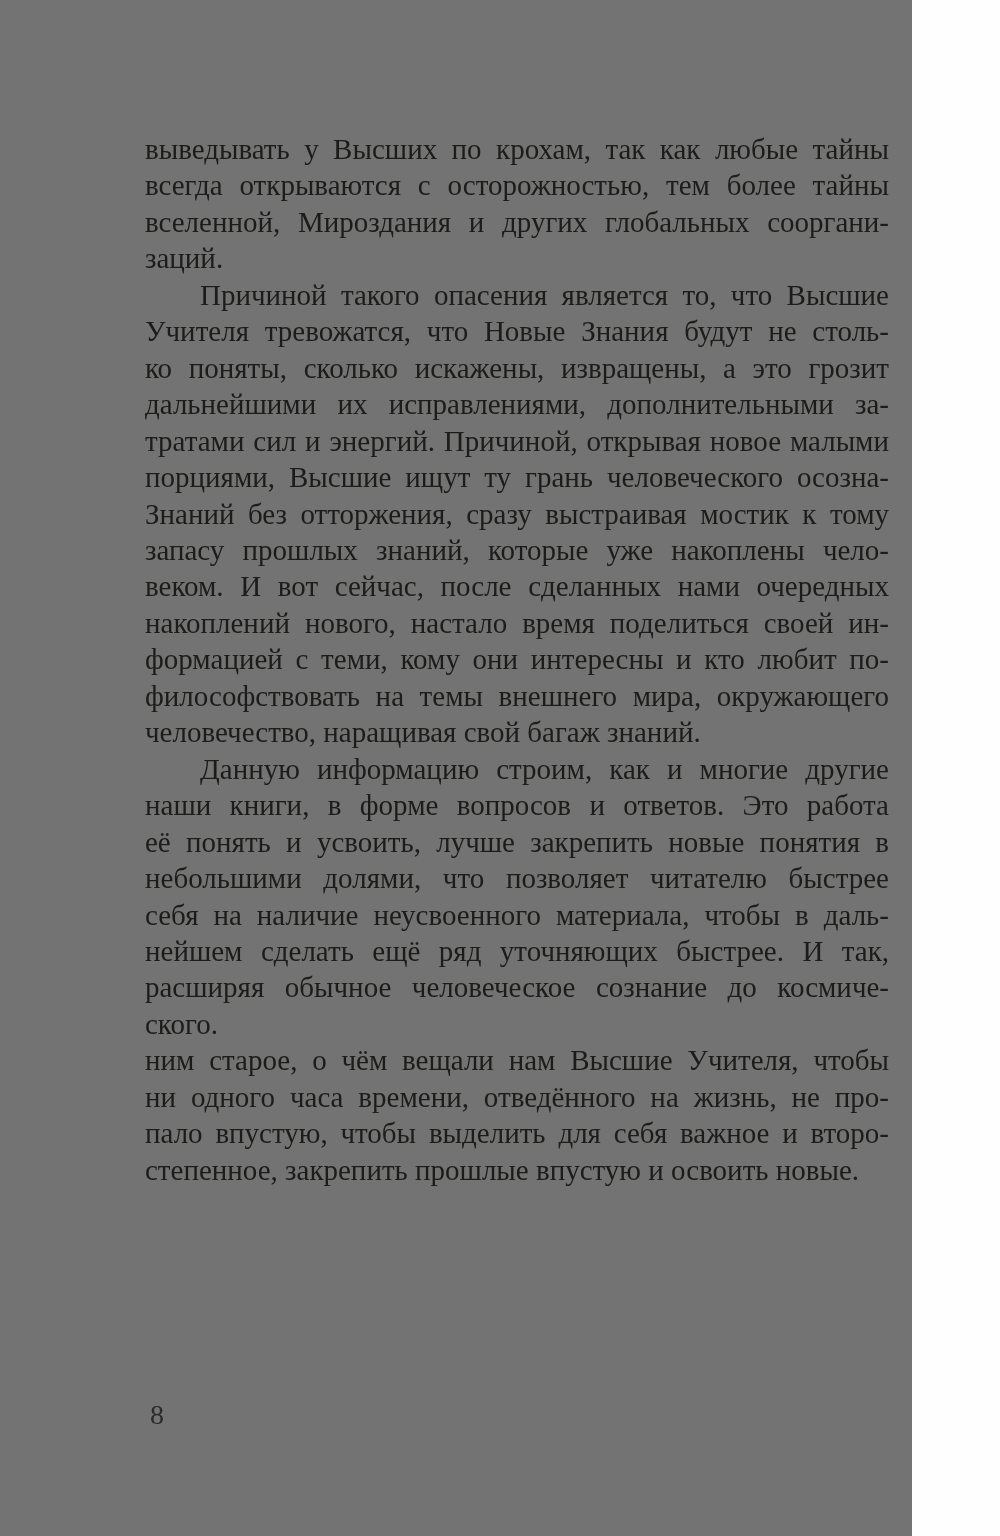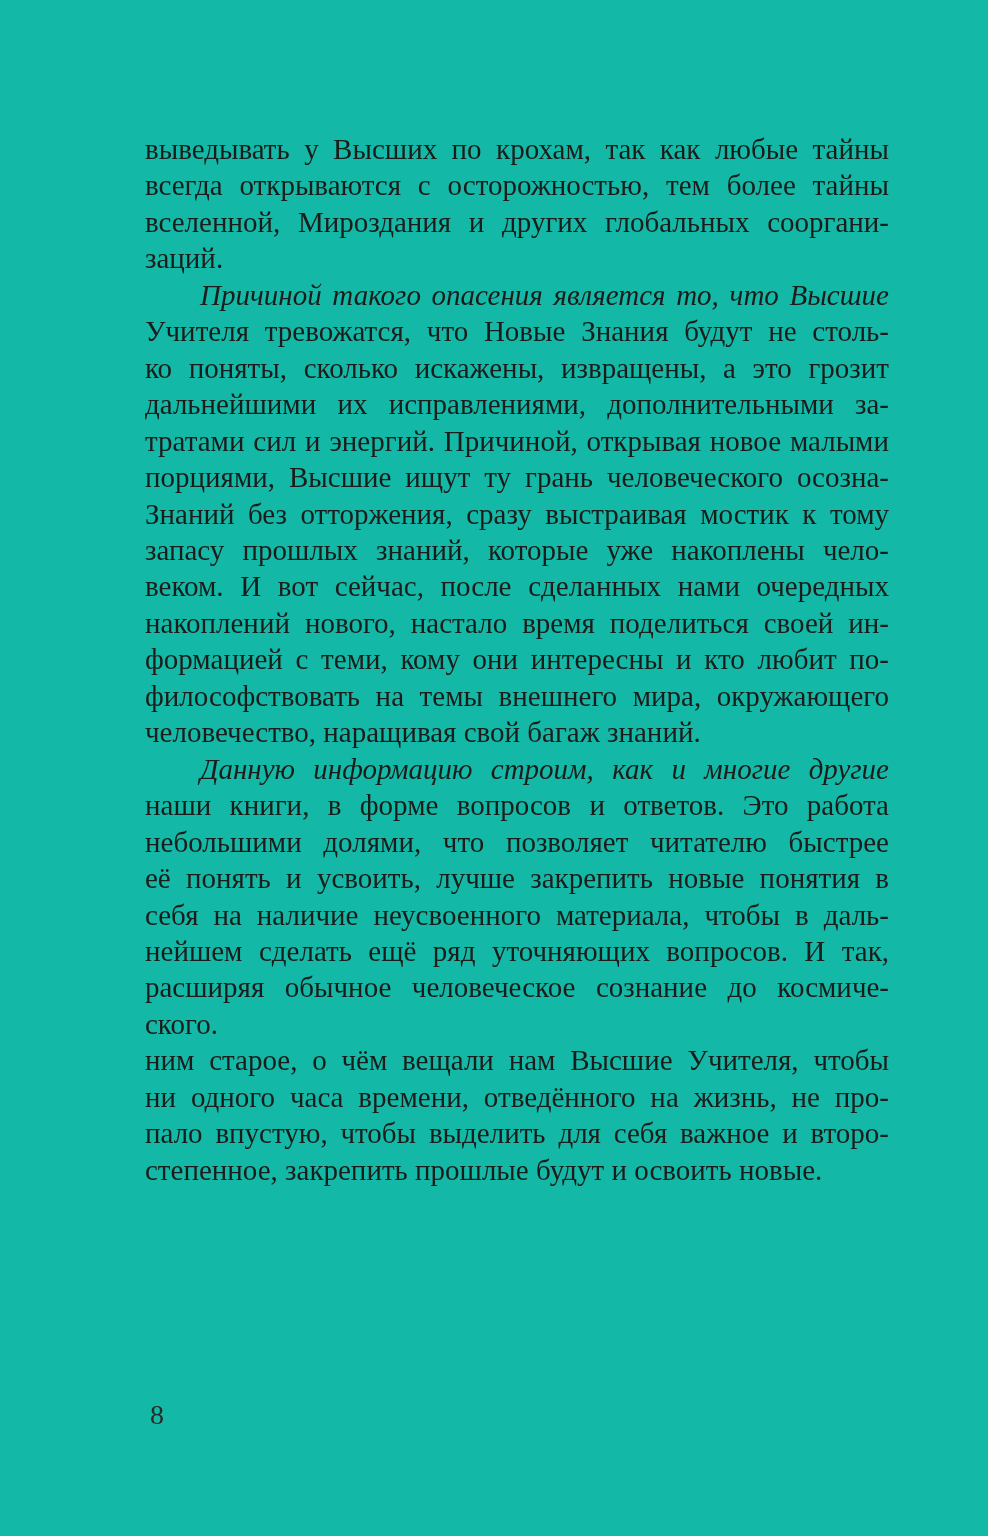--- a/index.html
+++ b/index.html
@@ -10,44 +10,43 @@
     width: 1000px;
     height: 1536px;
     position: relative;
     background: #fefefe;
     font-family: "Liberation Serif", "DejaVu Serif", serif;
     overflow: hidden;
   }
   .page {
     position: absolute;
     left: 0; top: 0;
-    width: 988px;
+    width: 912px;
     height: 1536px;
-    background: #14b8a6;
+    background: #737373;
   }
   .text-block {
     position: absolute;
     left: 145px;
     top: 131px;
     width: 744px;
     color: #1c1c1a;
     font-size: 29px;
     line-height: 36.45px;
   }
   .para { margin: 0; }
   .line {
     text-align: justify;
     white-space: normal;
   }
   .line.just {
     text-align-last: justify;
   }
   .line.indent {
     text-indent: 55px;
-    font-style: italic;
   }
   .page-number {
     position: absolute;
     left: 150px;
     top: 1399px;
     color: #2a2a28;
     font-size: 28px;
     line-height: 32px;
   }
 </style>
@@ -73,28 +72,28 @@
         <div class="line just">запасу прошлых знаний, которые уже накоплены чело-</div>
         <div class="line just">веком. И вот сейчас, после сделанных нами очередных</div>
         <div class="line just">накоплений нового, настало время поделиться своей ин-</div>
         <div class="line just">формацией с теми, кому они интересны и кто любит по-</div>
         <div class="line just">философствовать на темы внешнего мира, окружающего</div>
         <div class="line">человечество, наращивая свой багаж знаний.</div>
       </div>
       <div class="para">
         <div class="line just indent">Данную информацию строим, как и многие другие</div>
         <div class="line just">наши книги, в форме вопросов и ответов. Это работа</div>
+        <div class="line just">её понять и усвоить, лучше закрепить новые понятия в</div>
         <div class="line just">небольшими долями, что позволяет читателю быстрее</div>
-        <div class="line just">её понять и усвоить, лучше закрепить новые понятия в</div>
         <div class="line just">себя на наличие неусвоенного материала, чтобы в даль-</div>
-        <div class="line just">нейшем сделать ещё ряд уточняющих вопросов. И так,</div>
+        <div class="line just">нейшем сделать ещё ряд уточняющих быстрее. И так,</div>
         <div class="line just">расширяя обычное человеческое сознание до космиче-</div>
         <div class="line">ского.</div>
       </div>
       <div class="para">
         <div class="line just">ним старое, о чём вещали нам Высшие Учителя, чтобы</div>
         <div class="line just">ни одного часа времени, отведённого на жизнь, не про-</div>
         <div class="line just">пало впустую, чтобы выделить для себя важное и второ-</div>
-        <div class="line">степенное, закрепить прошлые будут и освоить новые.</div>
+        <div class="line">степенное, закрепить прошлые впустую и освоить новые.</div>
       </div>
     </div>
   <div class="page-number">8</div>
 </div>
 
 </body></html>

